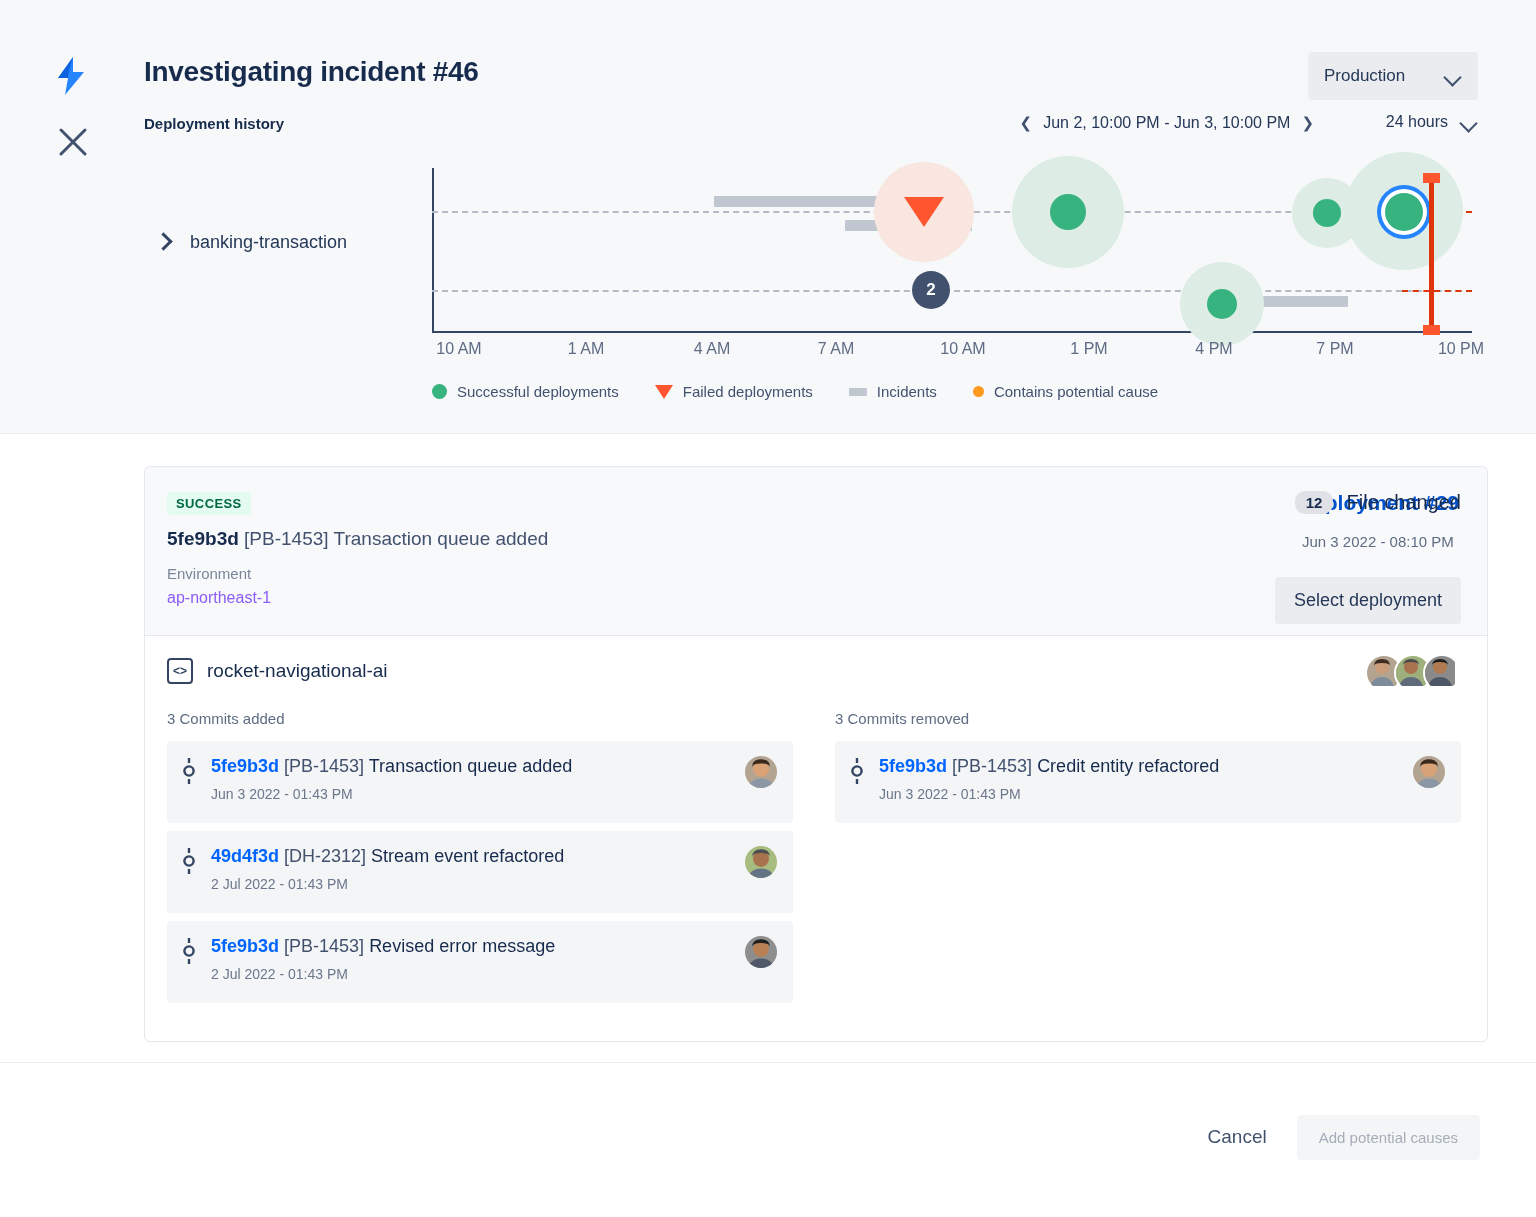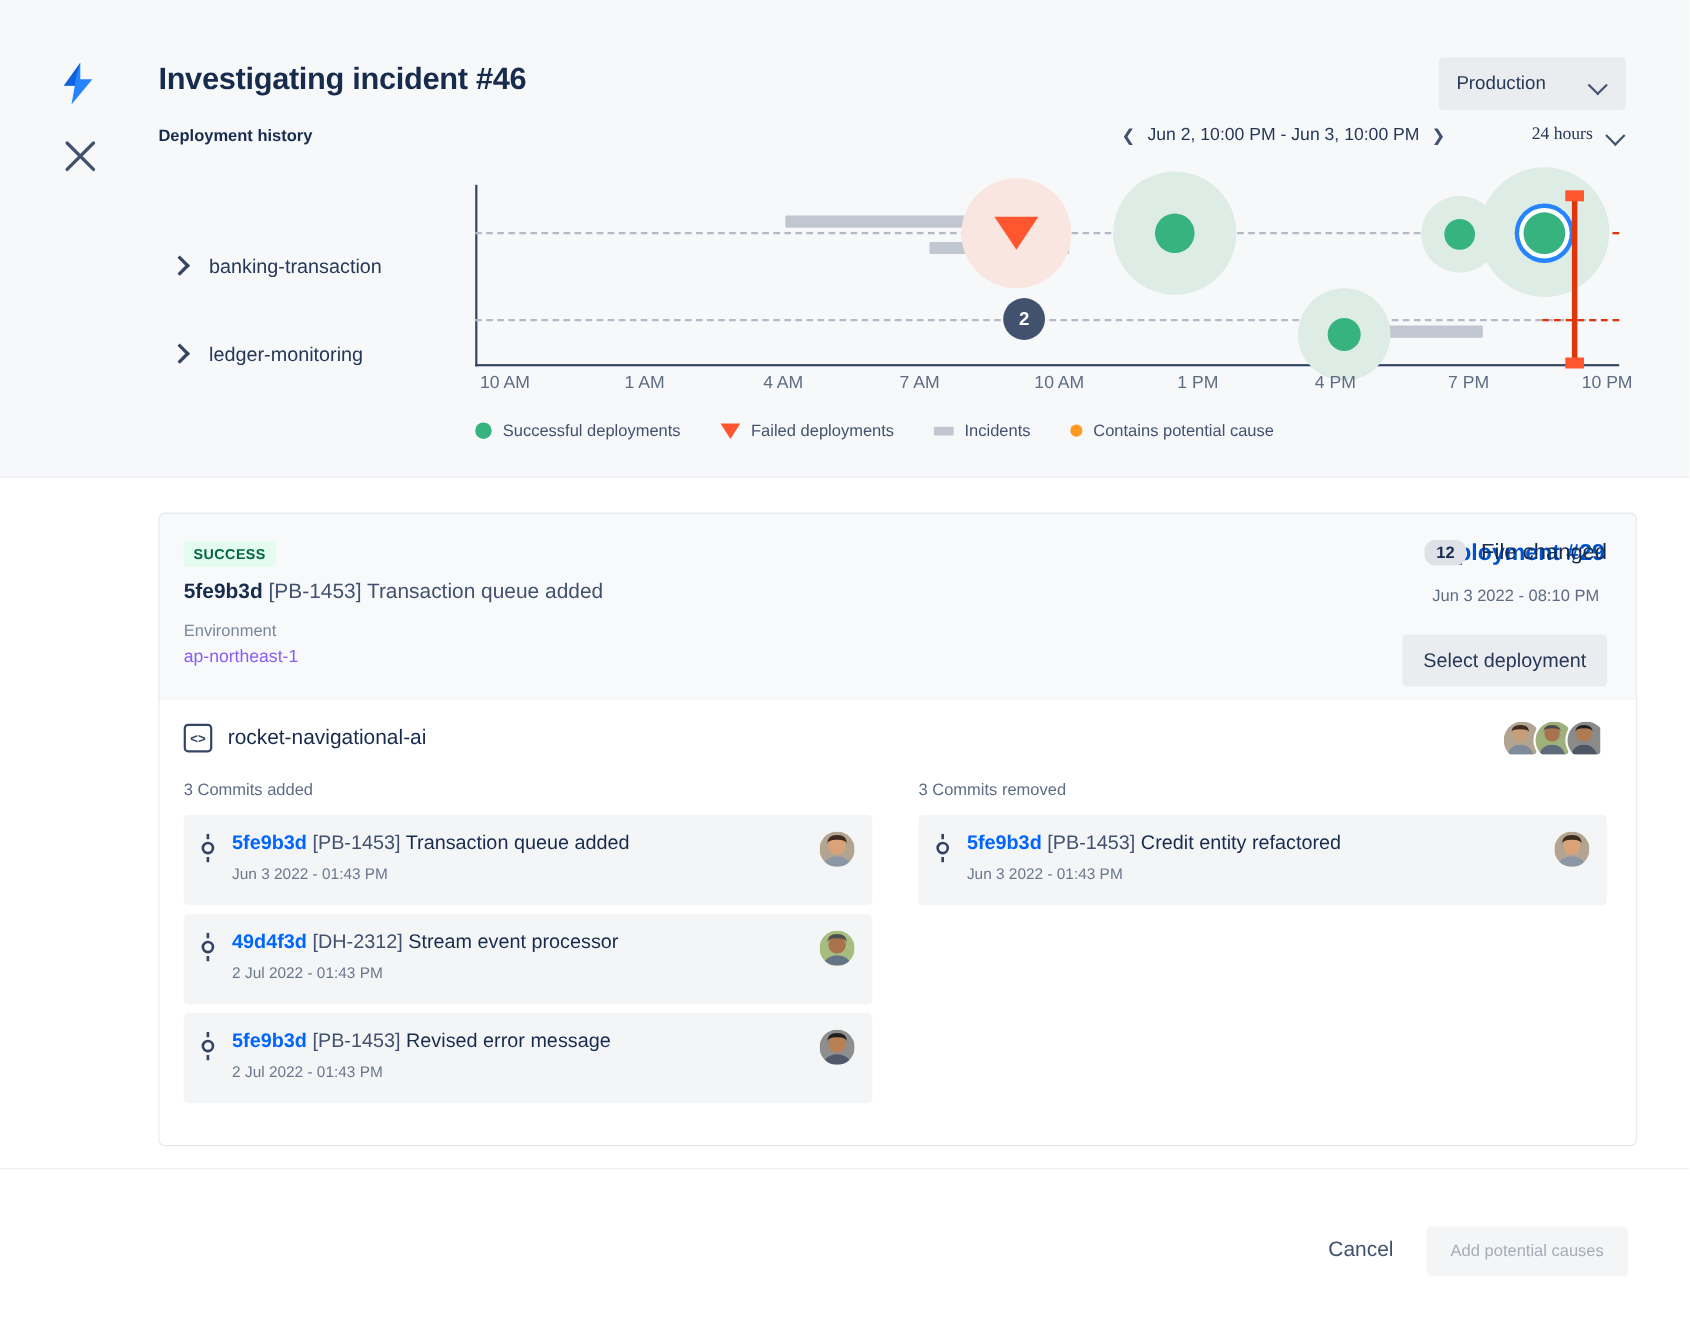--- a/index.html
+++ b/index.html
@@ -52,21 +52,21 @@
   .date-range {
     position: absolute; right: 222px; top: 114px;
     display: flex; align-items: center; gap: 11px;
     font-size: 16px; color: #253858;
   }
   .date-arrow { cursor: pointer; color: #42526E; font-size: 15px; }
 
   .period-select {
     position: absolute; right: 58px; top: 113px;
     display: flex; align-items: center; gap: 13px;
-    font-size: 16px; color: #253858; cursor: pointer; font-family: Liberation Serif, serif;
+    font-size: 16px; color: #253858; cursor: pointer;
   }
 
   .chev {
     width: 17px; height: 10px; position: relative; display:inline-block;
   }
   .chev::before {
     content: ""; position: absolute; left: 1px; top: 0;
     width: 11px; height: 11px;
     border-right: 2.6px solid #42526E; border-bottom: 2.6px solid #42526E;
     transform: rotate(45deg);
@@ -303,24 +303,20 @@
 
   <div class="period-select">
     <span>24 hours</span>
     <span class="chev"></span>
   </div>
 
   <div class="tree">
     <div class="tree-item">
       <span class="tree-caret"></span>
       <span class="tree-label">banking-transaction</span>
-    </div>
-    <div class="tree-item">
-      <span class="tree-caret"></span>
-      <span class="tree-label">ledger-monitoring</span>
     </div>
   </div>
 
   <div class="chart">
     <div class="axis-y"></div>
     <div class="axis-x"></div>
 
     <div class="rowline r1"></div>
     <div class="rowline r2"></div>
     <div class="redline r1"></div>
@@ -476,21 +472,21 @@
           <span class="commit-icon">
             <svg width="16" height="26" viewBox="0 0 16 26">
               <path d="M8 0 V5 M8 21 V26" stroke="#344563" stroke-width="2.4"></path>
               <circle cx="8" cy="13" r="4.6" fill="none" stroke="#344563" stroke-width="2.4"></circle>
             </svg>
           </span>
           <div class="commit-main">
             <div class="commit-title">
               <span class="sha">49d4f3d</span>
               <span class="tag">[DH-2312]</span>
-              <span>Stream event processor</span>
+              <span>Stream event refactored</span>
             </div>
             <div class="commit-date">2 Jul 2022 - 01:43 PM</div>
           </div>
           <span class="commit-av">
             <svg width="32" height="32" viewBox="0 0 30 30">
               <rect width="30" height="30" fill="#A7BC7F"></rect>
               <circle cx="15" cy="12" r="7.5" fill="#A9724E"></circle>
               <path d="M15 3 q8.5 0 8.5 8 q0 -4.5 -8.5 -4.5 q-8.5 0 -8.5 4.5 q0 -8 8.5 -8z" fill="#4F4F4F"></path>
               <path d="M2 30 q3.5 -9 13 -9 q9.5 0 13 9z" fill="#657485"></path>
             </svg>

